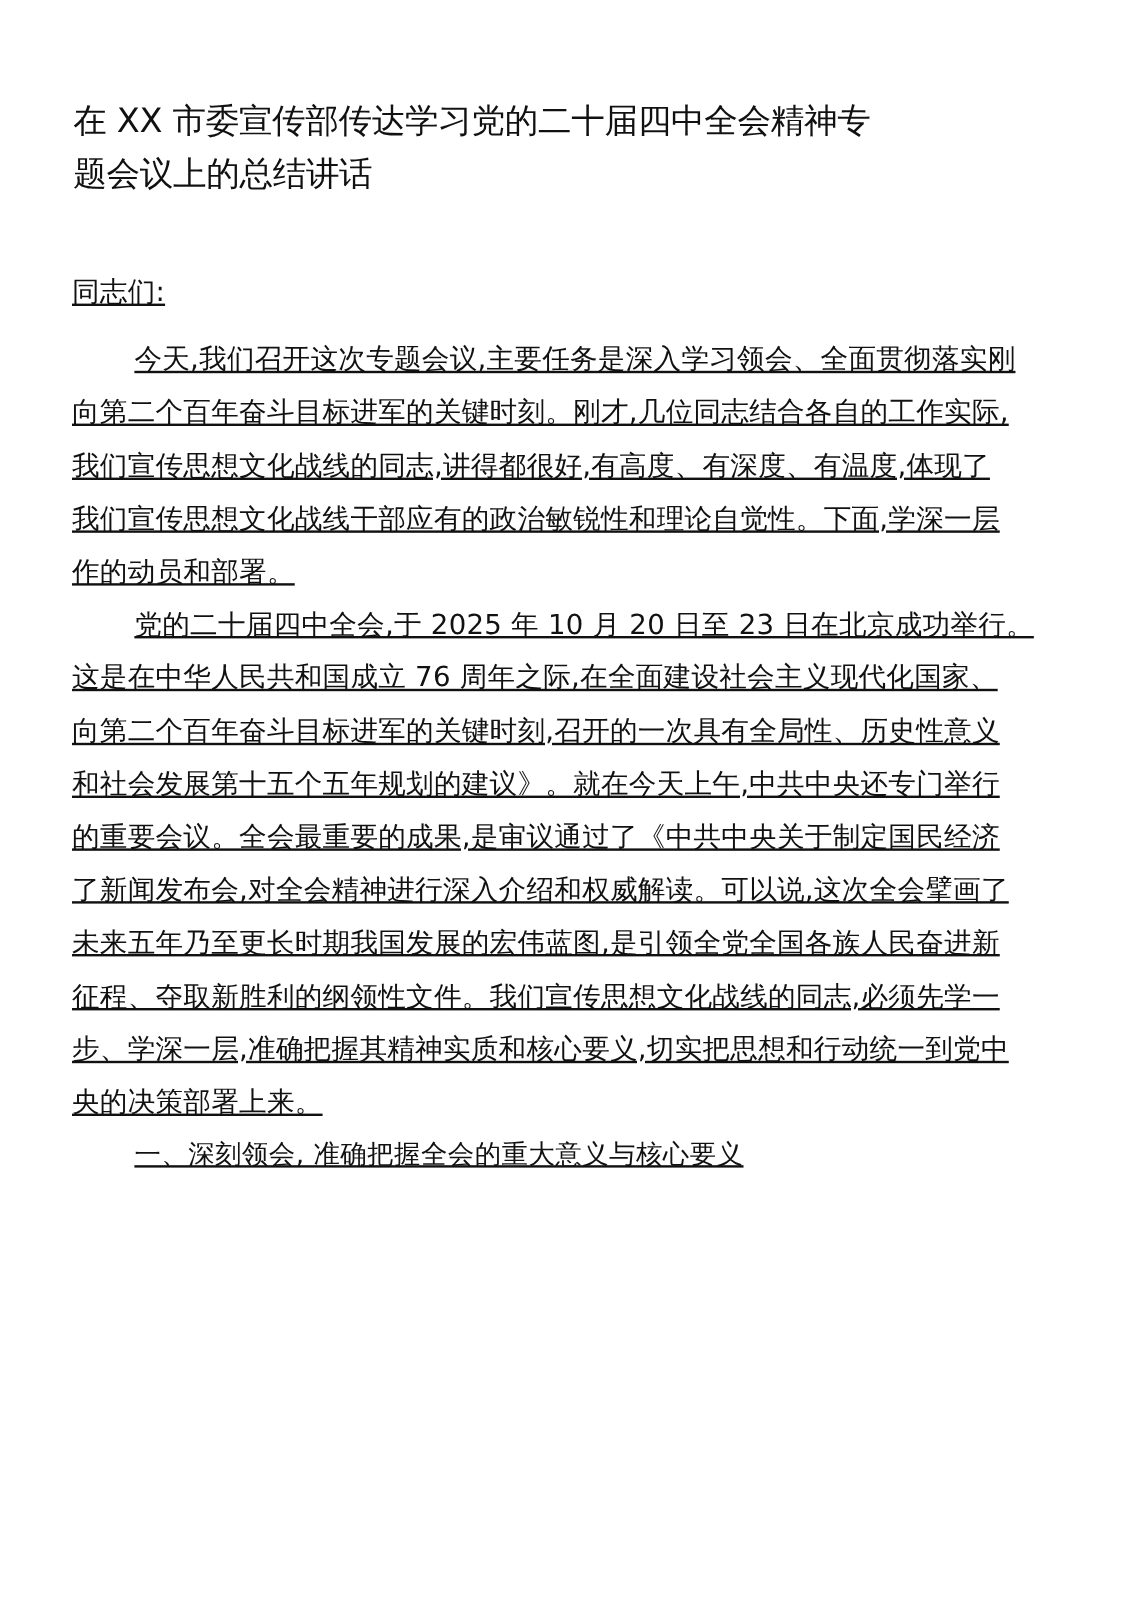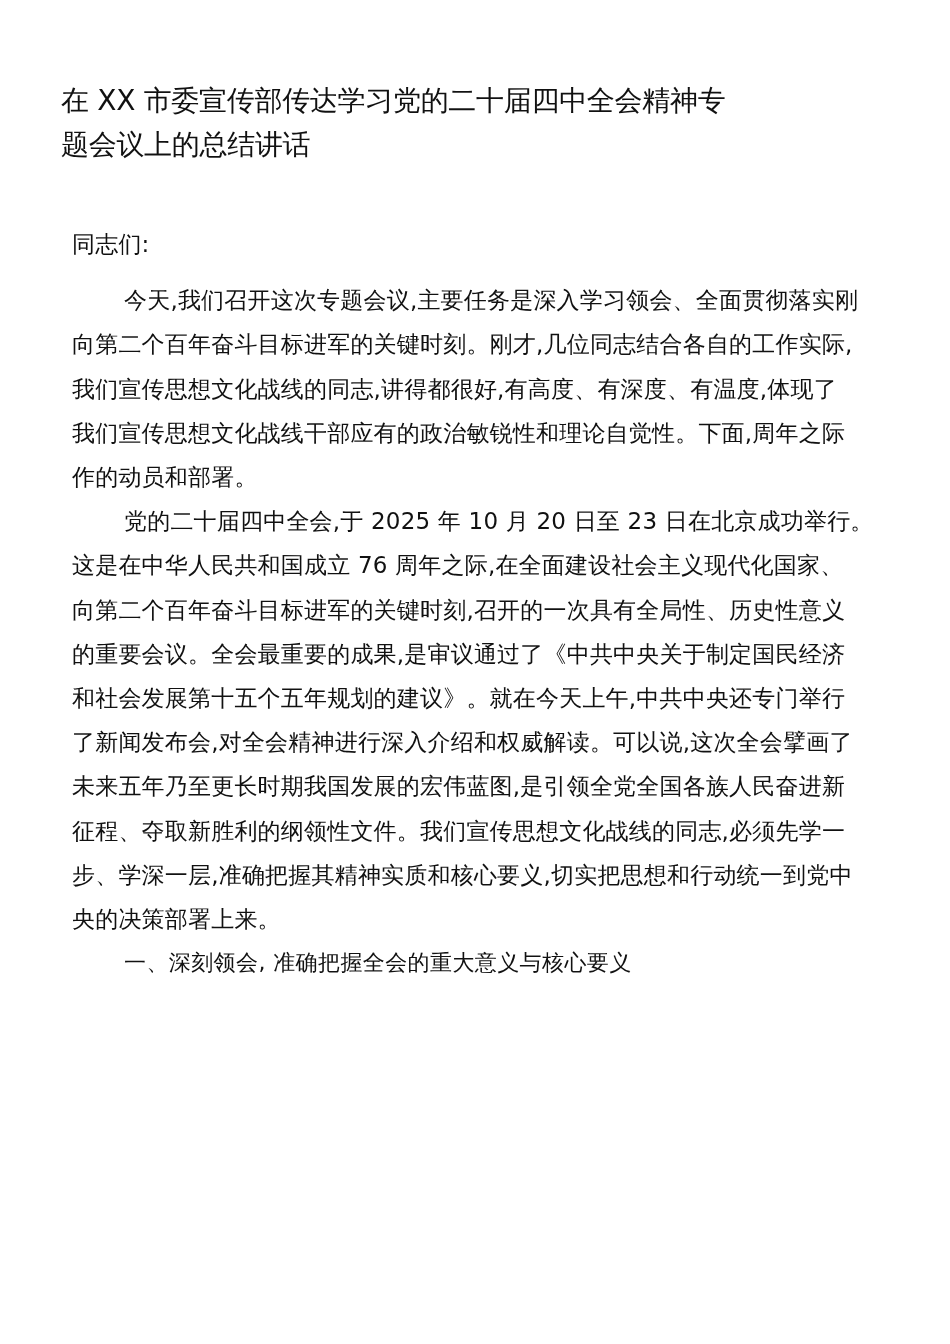--- a/index.html
+++ b/index.html
@@ -30,23 +30,24 @@
     width: 850px;
     text-align: left;
     font-size: 28px;
     line-height: 44px;
     letter-spacing: -0.3px;
     margin: 11px;
     font-weight: normal;
   }
   .body {
     position: absolute;
-    left: 72px;
+    left: 60px;
     top: 222px;
     width: 834px;
+    text-decoration: underline;
   }
   .para {
     margin: 0;
     font-size: 23px;
     line-height: 44.2px;
     text-align: justify;
     text-align-last: left;
     letter-spacing: 0.2px;
   }
   .indent {
@@ -75,30 +76,30 @@
   </h1>
 
   <div class="body">
 
     <p class="para salutation">同志们:</p>
 
     <p class="para">
       <span class="line indent">今天,我们召开这次专题会议,主要任务是深入学习领会、全面贯彻落实刚</span>
       <span class="line">向第二个百年奋斗目标进军的关键时刻。刚才,几位同志结合各自的工作实际,</span>
       <span class="line">我们宣传思想文化战线的同志,讲得都很好,有高度、有深度、有温度,体现了</span>
-      <span class="line">我们宣传思想文化战线干部应有的政治敏锐性和理论自觉性。下面,周年之际</span>
+      <span class="line">我们宣传思想文化战线干部应有的政治敏锐性和理论自觉性。下面,学深一层</span>
       <span class="line">作的动员和部署。</span>
     </p>
 
     <p class="para">
       <span class="line indent">党的二十届四中全会,于 2025 年 10 月 20 日至 23 日在北京成功举行。</span>
       <span class="line">这是在中华人民共和国成立 76 周年之际,在全面建设社会主义现代化国家、</span>
       <span class="line">向第二个百年奋斗目标进军的关键时刻,召开的一次具有全局性、历史性意义</span>
+      <span class="line">和社会发展第十五个五年规划的建议》。就在今天上午,中共中央还专门举行</span>
       <span class="line">的重要会议。全会最重要的成果,是审议通过了《中共中央关于制定国民经济</span>
-      <span class="line">和社会发展第十五个五年规划的建议》。就在今天上午,中共中央还专门举行</span>
       <span class="line">了新闻发布会,对全会精神进行深入介绍和权威解读。可以说,这次全会擘画了</span>
       <span class="line">未来五年乃至更长时期我国发展的宏伟蓝图,是引领全党全国各族人民奋进新</span>
       <span class="line">征程、夺取新胜利的纲领性文件。我们宣传思想文化战线的同志,必须先学一</span>
       <span class="line">步、学深一层,准确把握其精神实质和核心要义,切实把思想和行动统一到党中</span>
       <span class="line">央的决策部署上来。</span>
     </p>
 
     <p class="para heading">
       <span class="line indent">一、深刻领会, 准确把握全会的重大意义与核心要义</span>
     </p>

